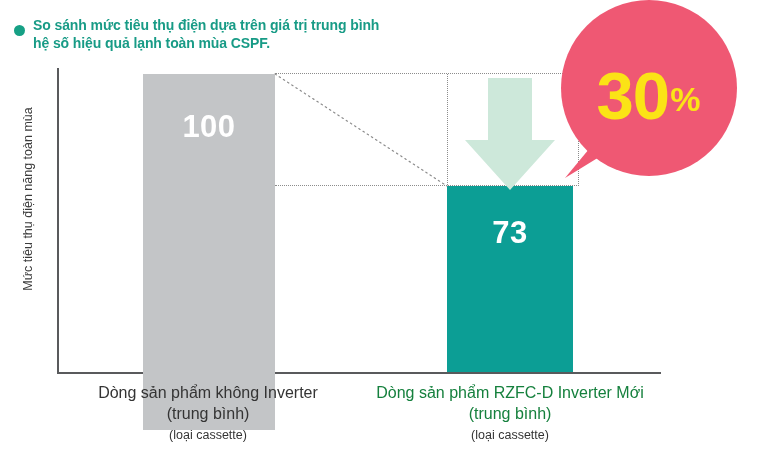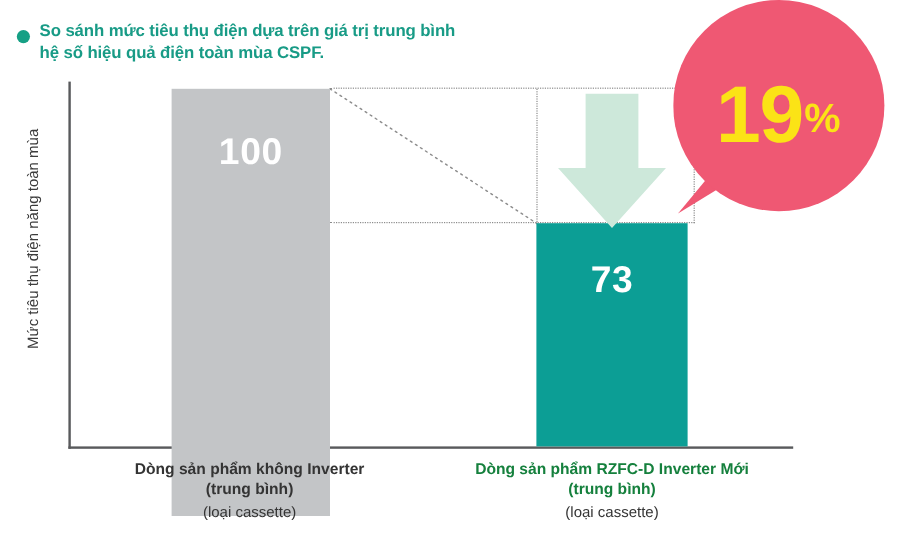--- a/index.html
+++ b/index.html
@@ -194,43 +194,43 @@
   }
 
   
   .cat-label {
     position: absolute;
     text-align: center;
   }
   .cat-left  { left: 63px;  top: 382px; width: 290px; }
   .cat-right { left: 355px; top: 382px; width: 310px; }
   .cat-main {
-    font-size: 13px;
-    font-weight: bold;
+    font-size: 16px;
+    font-weight: normal;
     line-height: 1.32;
     margin: 0;
   }
   .cat-left .cat-main  { color: #343434; }
   .cat-right .cat-main { color: #15803d; }
   .cat-sub {
     font-size: 12.5px;
     color: #343434;
     margin: 4px 0 0 0;
     line-height: 1.2;
     text-align: center;
   }
 </style>
 </head>
 <body>
 
 <div id="stage">
 
   <div class="heading">
     <span class="heading-bullet"></span>
-    <p class="heading-text"><span>So sánh mức tiêu thụ điện dựa trên giá trị trung bình</span><br><span>hệ số hiệu quả điện toàn mùa CSPF.</span></p>
+    <p class="heading-text"><span>So sánh mức tiêu thụ điện dựa trên giá trị trung bình</span><br><span>hệ số hiệu quả lạnh toàn mùa CSPF.</span></p>
   </div>
 
   <div class="y-axis"></div>
   <div class="y-axis-title">Mức tiêu thụ điện năng toàn mùa</div>
 
   <div class="x-axis"></div>
 
   <div class="guide guide-h-top"></div>
   <div class="guide guide-h-bottom"></div>
   <div class="guide guide-v-mid"></div>
@@ -250,21 +250,21 @@
   <svg class="down-arrow" viewBox="0 0 90 112" width="90" height="112">
     <polygon points="23,0 67,0 67,62 90,62 45,112 0,62 23,62" fill="#cde8da"></polygon>
   </svg>
 
   <div class="badge">
     <svg viewBox="0 0 205 182" width="205" height="182">
       <polygon points="62,108 92,124 4,178" fill="#ef5873"></polygon>
       <ellipse cx="88" cy="88" rx="88" ry="88" fill="#ef5873"></ellipse>
     </svg>
     <div class="badge-text badge-number-row">
-      <span class="badge-number">19</span><span class="badge-percent">%</span>
+      <span class="badge-number">30</span><span class="badge-percent">%</span>
     </div>
   </div>
 
   <div class="cat-label cat-left">
     <p class="cat-main"><span>Dòng sản phẩm không Inverter</span><br><span>(trung bình)</span></p>
     <p class="cat-sub">(loại cassette)</p>
   </div>
 
   <div class="cat-label cat-right">
     <p class="cat-main"><span>Dòng sản phẩm RZFC-D Inverter Mới</span><br><span>(trung bình)</span></p>

